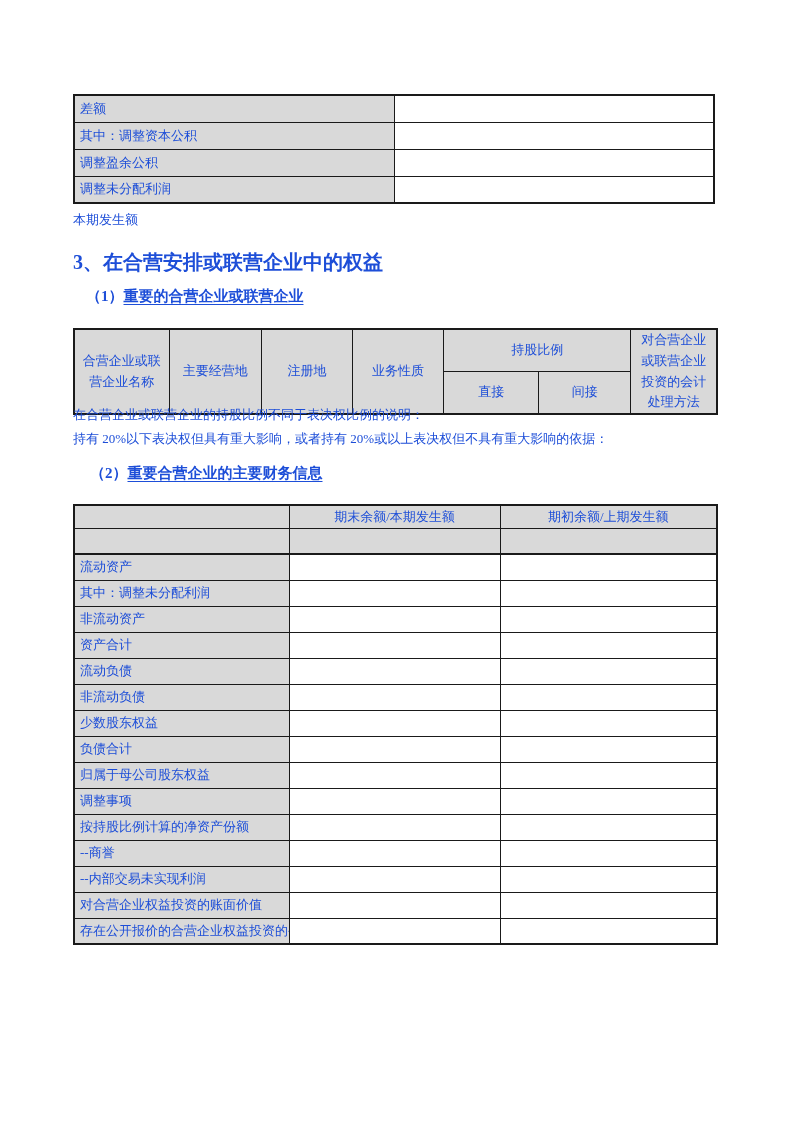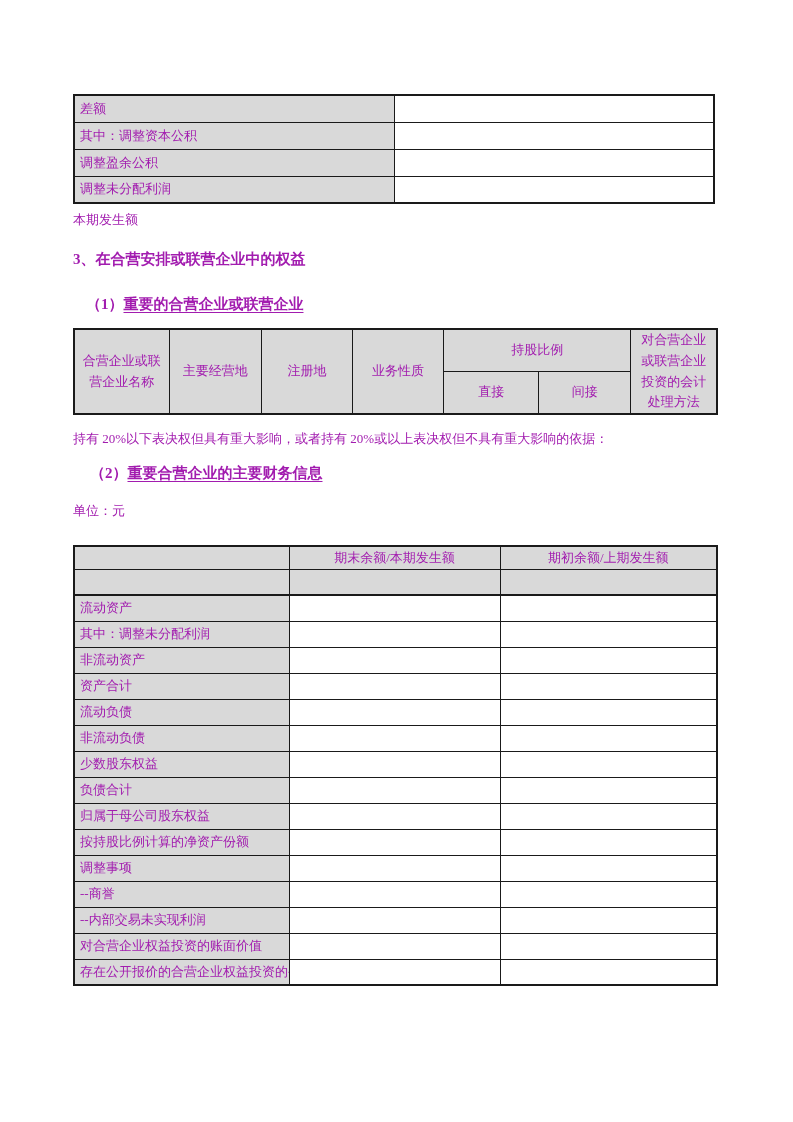--- a/index.html
+++ b/index.html
@@ -1,20 +1,20 @@
 <!DOCTYPE html>
 <html><head>
 <meta charset="utf-8">
 <style>
   html,body{margin:0;padding:0;background:#ffffff;}
   .page{
     position:relative;
     width:793px;height:1122px;
     background:#ffffff;
-    color:#a21caf;
+    color:#1d4ed8;
     font-family:"Liberation Serif","DejaVu Serif",serif;
     overflow:hidden;
   }
   table{border-collapse:collapse;table-layout:fixed;position:absolute;}
   .tbl{border:2px solid #1a1a1a;}
   .tbl td{
     border:1px solid #1a1a1a;
     font-size:13px;
     vertical-align:middle;
     padding:0 5px;
@@ -26,30 +26,30 @@
   .hd{background:#d9d9d9;text-align:center;}
   .ind{padding-left:45px;}
 
   #adj-table{left:73px;top:94px;width:640px;}
   #adj-table tr{height:27px;}
 
   #jv-table{left:73px;top:328px;width:645px;}
   #jv-table td{white-space:normal;line-height:1.6;}
   #jv-table tr{height:34px;}
 
-  #fin-table{left:73px;top:545px;width:643px;}
+  #fin-table{left:73px;top:504px;width:643px;}
   #fin-table tr{height:26px;}
   #fin-table tr.hrow1{height:23px;}
   #fin-table tr.thick td{border-bottom:2px solid #1a1a1a;}
 
   .txt{position:absolute;font-size:13px;line-height:1.2;white-space:nowrap;}
   #other-note{left:73px;top:212px;}
-  #sec3-title{left:73px;top:250px;font-size:15px;font-weight:bold;}
+  #sec3-title{left:73px;top:250px;font-size:20px;font-weight:bold;}
   .subhead{position:absolute;font-size:15px;font-weight:bold;white-space:nowrap;}
-  #sub1{left:86px;top:287px;margin-top:8px;}
+  #sub1{left:86px;top:287px;}
   #sub2{left:90px;top:464px;}
   .subhead .ut{text-decoration:underline;text-underline-offset:3px;}
   #note1{left:73px;top:407px;}
   #note2{left:73px;top:431px;}
   #unit{left:73px;top:503px;width:643px;text-align:left;}
 </style>
 </head>
 <body>
 
 <div class="page">
@@ -106,20 +106,21 @@
         <td class="hd" colspan="2">持股比例</td>
         <td class="hd" rowspan="2">对合营企业或联营企业投资的会计处理方法</td>
       </tr>
       <tr>
         <td class="hd">直接</td>
         <td class="hd">间接</td>
       </tr>
     </tbody>
   </table>
 
+  <div id="note1" class="txt">在合营企业或联营企业的持股比例不同于表决权比例的说明：</div>
   <div id="note2" class="txt">持有 20%以下表决权但具有重大影响，或者持有 20%或以上表决权但不具有重大影响的依据：</div>
 
   <div id="sub2" class="subhead">
     <span>（2）</span><span class="ut">重要合营企业的主要财务信息</span>
   </div>
 
   <div id="unit" class="txt">单位：元</div>
 
   <table id="fin-table" class="tbl">
     <colgroup>
@@ -177,26 +178,26 @@
         <td class="lab">负债合计</td>
         <td class="val"></td>
         <td class="val"></td>
       </tr>
       <tr>
         <td class="lab">归属于母公司股东权益</td>
         <td class="val"></td>
         <td class="val"></td>
       </tr>
       <tr>
+        <td class="lab">调整事项</td>
+        <td class="val"></td>
+        <td class="val"></td>
+      </tr>
+      <tr>
         <td class="lab">按持股比例计算的净资产份额</td>
-        <td class="val"></td>
-        <td class="val"></td>
-      </tr>
-      <tr>
-        <td class="lab">调整事项</td>
         <td class="val"></td>
         <td class="val"></td>
       </tr>
       <tr>
         <td class="lab">--商誉</td>
         <td class="val"></td>
         <td class="val"></td>
       </tr>
       <tr>
         <td class="lab">--内部交易未实现利润</td>

